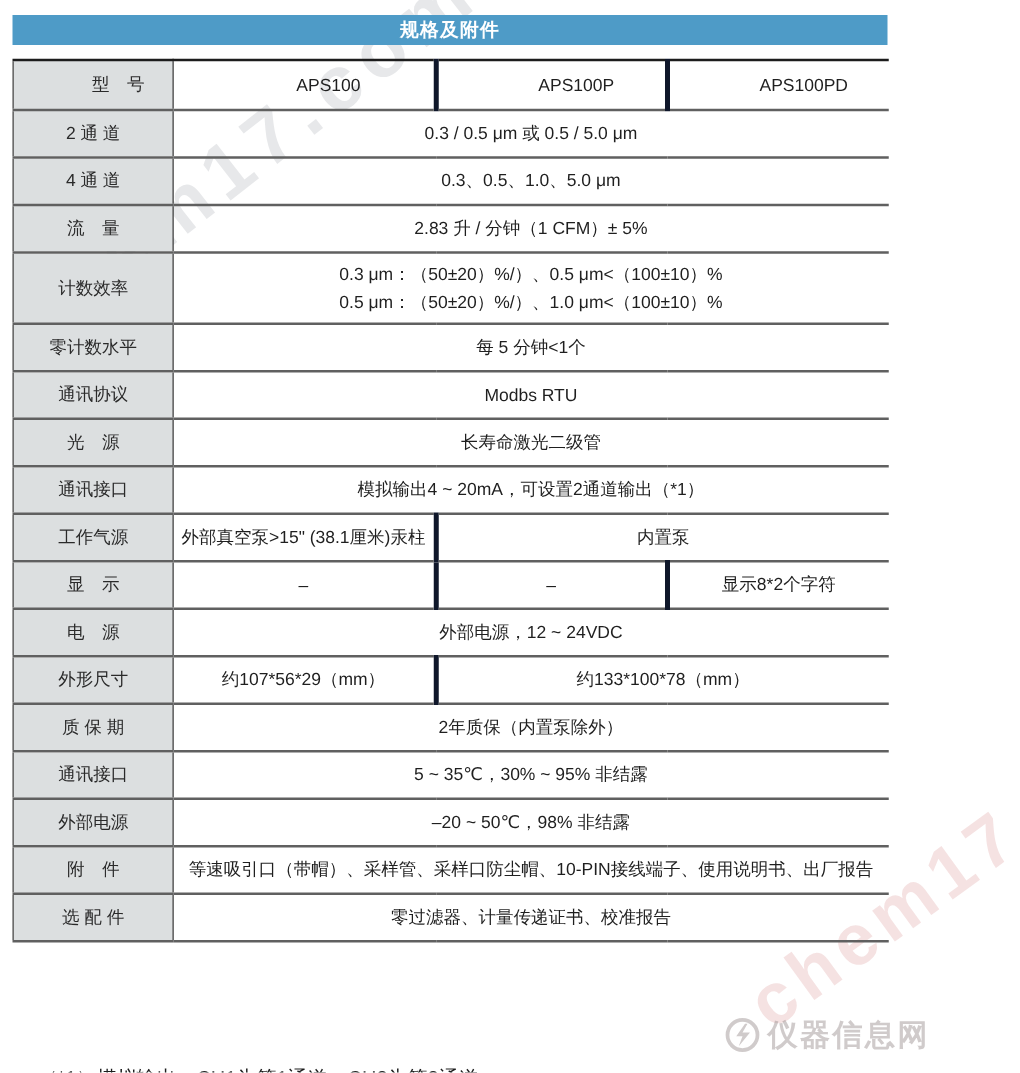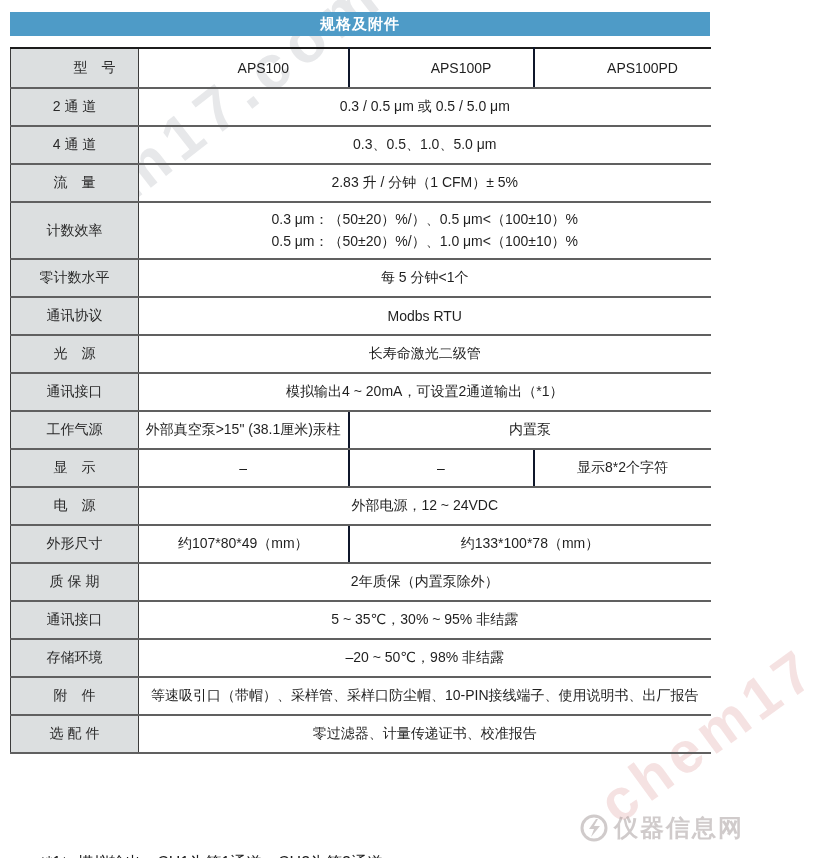--- a/index.html
+++ b/index.html
@@ -35,21 +35,21 @@
     padding:1px 4px;
     overflow:hidden;white-space:nowrap;
   }
   table.spec tr.tall td{height:53px;}
   table.spec tr.first td{height:36px;padding-left:44px;}
   td.label-cell{
     background:#dcdfe0;
     border-right:1px solid #3c3c3c;
     color:#2a2a2a;
   }
-  td.value-cell + td.value-cell{border-left:2px solid #0f172a;}
+  td.value-cell + td.value-cell{border-left:4px solid #0f172a;}
   td.value-cell div{line-height:1.55;}
   
   .footnote{
     position:absolute;left:30px;top:853px;
     font-size:16px;color:#1c1c1c;
   }
   
   .wm{position:absolute;pointer-events:none;white-space:nowrap;font-weight:bold;}
   .wm-left{
     left:-6px;top:238px;
@@ -142,33 +142,33 @@
           <td class="value-cell" colspan="1">–</td>
           <td class="value-cell" colspan="1">–</td>
           <td class="value-cell" colspan="1">显示8*2个字符</td>
         </tr>
         <tr>
           <td class="label-cell">电　源</td>
           <td class="value-cell" colspan="3">外部电源，12 ~ 24VDC</td>
         </tr>
         <tr>
           <td class="label-cell">外形尺寸</td>
-          <td class="value-cell" colspan="1">约107*80*49（mm）</td>
+          <td class="value-cell" colspan="1">约107*56*29（mm）</td>
           <td class="value-cell" colspan="2">约133*100*78（mm）</td>
         </tr>
         <tr>
           <td class="label-cell">质 保 期</td>
           <td class="value-cell" colspan="3">2年质保（内置泵除外）</td>
         </tr>
         <tr>
           <td class="label-cell">通讯接口</td>
           <td class="value-cell" colspan="3">5 ~ 35℃，30% ~ 95% 非结露</td>
         </tr>
         <tr>
-          <td class="label-cell">存储环境</td>
+          <td class="label-cell">外部电源</td>
           <td class="value-cell" colspan="3">–20 ~ 50℃，98% 非结露</td>
         </tr>
         <tr>
           <td class="label-cell">附　件</td>
           <td class="value-cell" colspan="3">等速吸引口（带帽）、采样管、采样口防尘帽、10-PIN接线端子、使用说明书、出厂报告</td>
         </tr>
         <tr>
           <td class="label-cell">选 配 件</td>
           <td class="value-cell" colspan="3">零过滤器、计量传递证书、校准报告</td>
         </tr>

